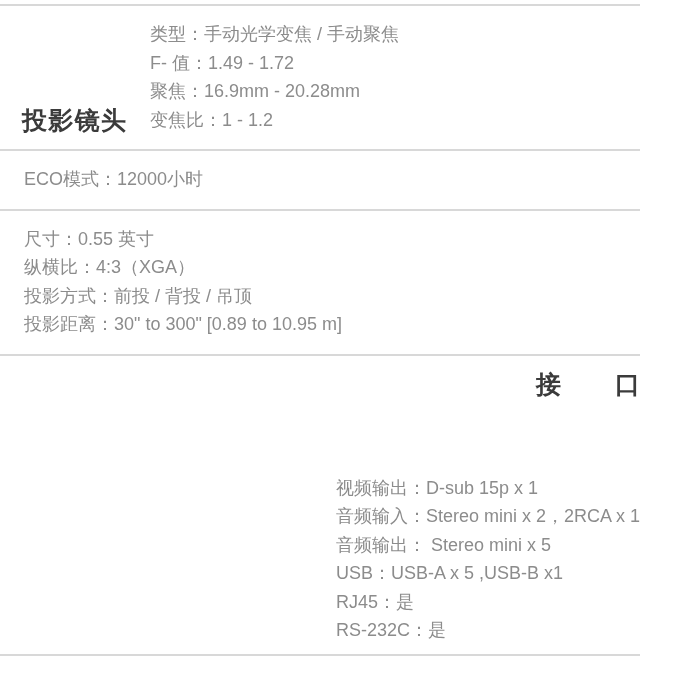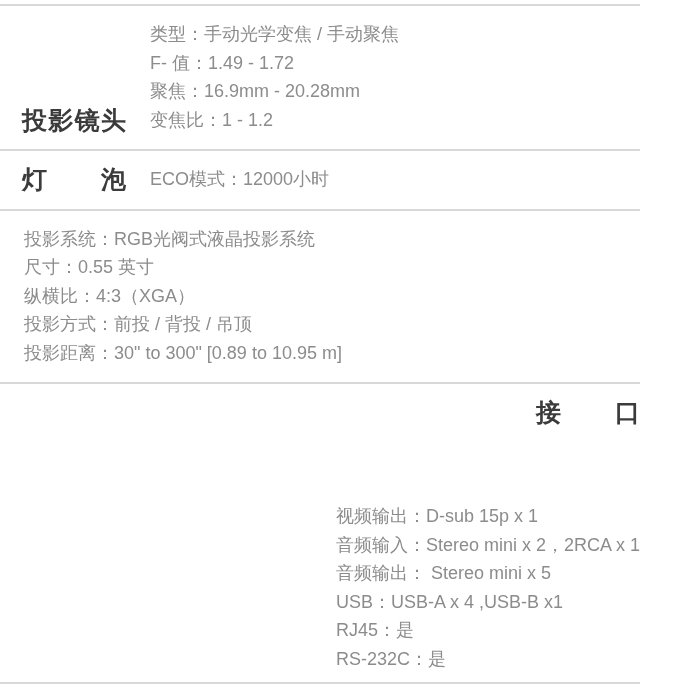--- a/index.html
+++ b/index.html
@@ -58,40 +58,38 @@
     <div class="row-label">投影镜头</div>
     <div class="row-values">
         <div class="spec-line">类型：手动光学变焦 / 手动聚焦</div>
         <div class="spec-line">F- 值：1.49 - 1.72</div>
         <div class="spec-line">聚焦：16.9mm - 20.28mm</div>
         <div class="spec-line">变焦比：1 - 1.2</div>
       </div>
   </div>
 
   <div class="spec-row">
-    <div class="row-label">灯泡</div>
     <div class="row-values">
         <div class="spec-line">ECO模式：12000小时</div>
       </div>
   </div>
 
   <div class="spec-row">
     <div class="row-values">
-        <div class="spec-line">投影系统：RGB光阀式液晶投影系统</div>
         <div class="spec-line">尺寸：0.55 英寸</div>
         <div class="spec-line">纵横比：4:3（XGA）</div>
         <div class="spec-line">投影方式：前投 / 背投 / 吊顶</div>
         <div class="spec-line">投影距离：30" to 300" [0.89 to 10.95 m]</div>
       </div>
   </div>
 
   <div class="spec-row">
     <div class="row-label">接口</div>
     <div class="row-values">
         <div class="spec-line">视频输出：D-sub 15p x 1</div>
         <div class="spec-line">音频输入：Stereo mini x 2，2RCA x 1</div>
         <div class="spec-line">音频输出： Stereo mini x 5</div>
-        <div class="spec-line">USB：USB-A x 4 ,USB-B x1</div>
+        <div class="spec-line">USB：USB-A x 5 ,USB-B x1</div>
         <div class="spec-line">RJ45：是</div>
         <div class="spec-line">RS-232C：是</div>
       </div>
   </div>
 </div>
 
 </body></html>

